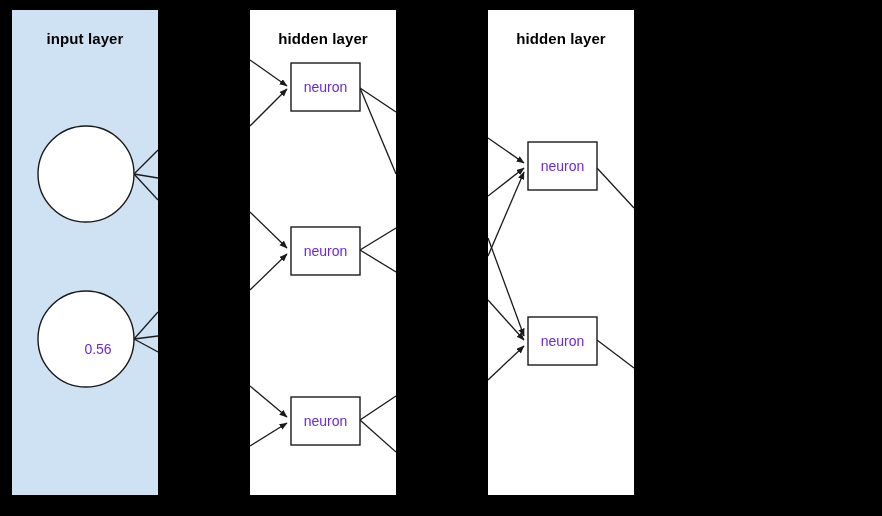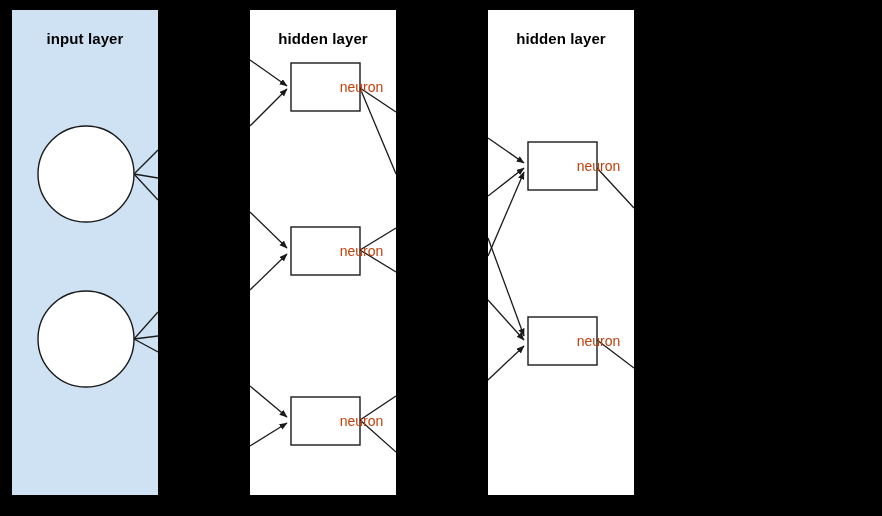--- a/index.html
+++ b/index.html
@@ -30,24 +30,23 @@
     width:882px;height:516px;
     overflow:visible;
     pointer-events:none;
   }
   .node-label{
     position:absolute;
     display:flex;
     align-items:center;
     justify-content:center;
     font-size:14px;
-    color:#c2410c;
+    color:#6d28d9;
     pointer-events:none;
     white-space:nowrap;
-    margin-left:36px;
   }
 </style>
 </head>
 <body>
 
 <div id="stage">
 
   <div class="panel" id="panel-input" style="left:12px;top:10px;width:146px;height:485px;background:#cfe2f3;">
     <div class="panel-title" style="top:20px;">input layer</div>
 
@@ -60,20 +59,21 @@
 
         <line x1="134" y1="339" x2="158" y2="312"></line>
         <line x1="134" y1="339" x2="158" y2="336"></line>
         <line x1="134" y1="339" x2="158" y2="352"></line>
       </g>
 
       <circle cx="86" cy="174" r="48" fill="#ffffff" stroke="#1a1a1a" stroke-width="1.4"></circle>
       <circle cx="86" cy="339" r="48" fill="#ffffff" stroke="#1a1a1a" stroke-width="1.4"></circle>
     </svg>
 
+    <div class="node-label" style="left:26px;top:317px;width:120px;height:44px;">0.56</div>
   </div>
 
   <div class="panel" id="panel-hidden1" style="left:250px;top:10px;width:146px;height:485px;background:#ffffff;">
     <div class="panel-title" style="top:20px;">hidden layer</div>
 
     <svg class="wires" viewBox="0 0 882 516" style="left:-250px;top:-10px;">
       <defs>
         <marker id="ah1" markerWidth="9" markerHeight="9" refX="7.4" refY="3.2" orient="auto" markerUnits="userSpaceOnUse">
           <path d="M0,0 L8,3.2 L0,6.4 z" fill="#1a1a1a"></path>
         </marker>

